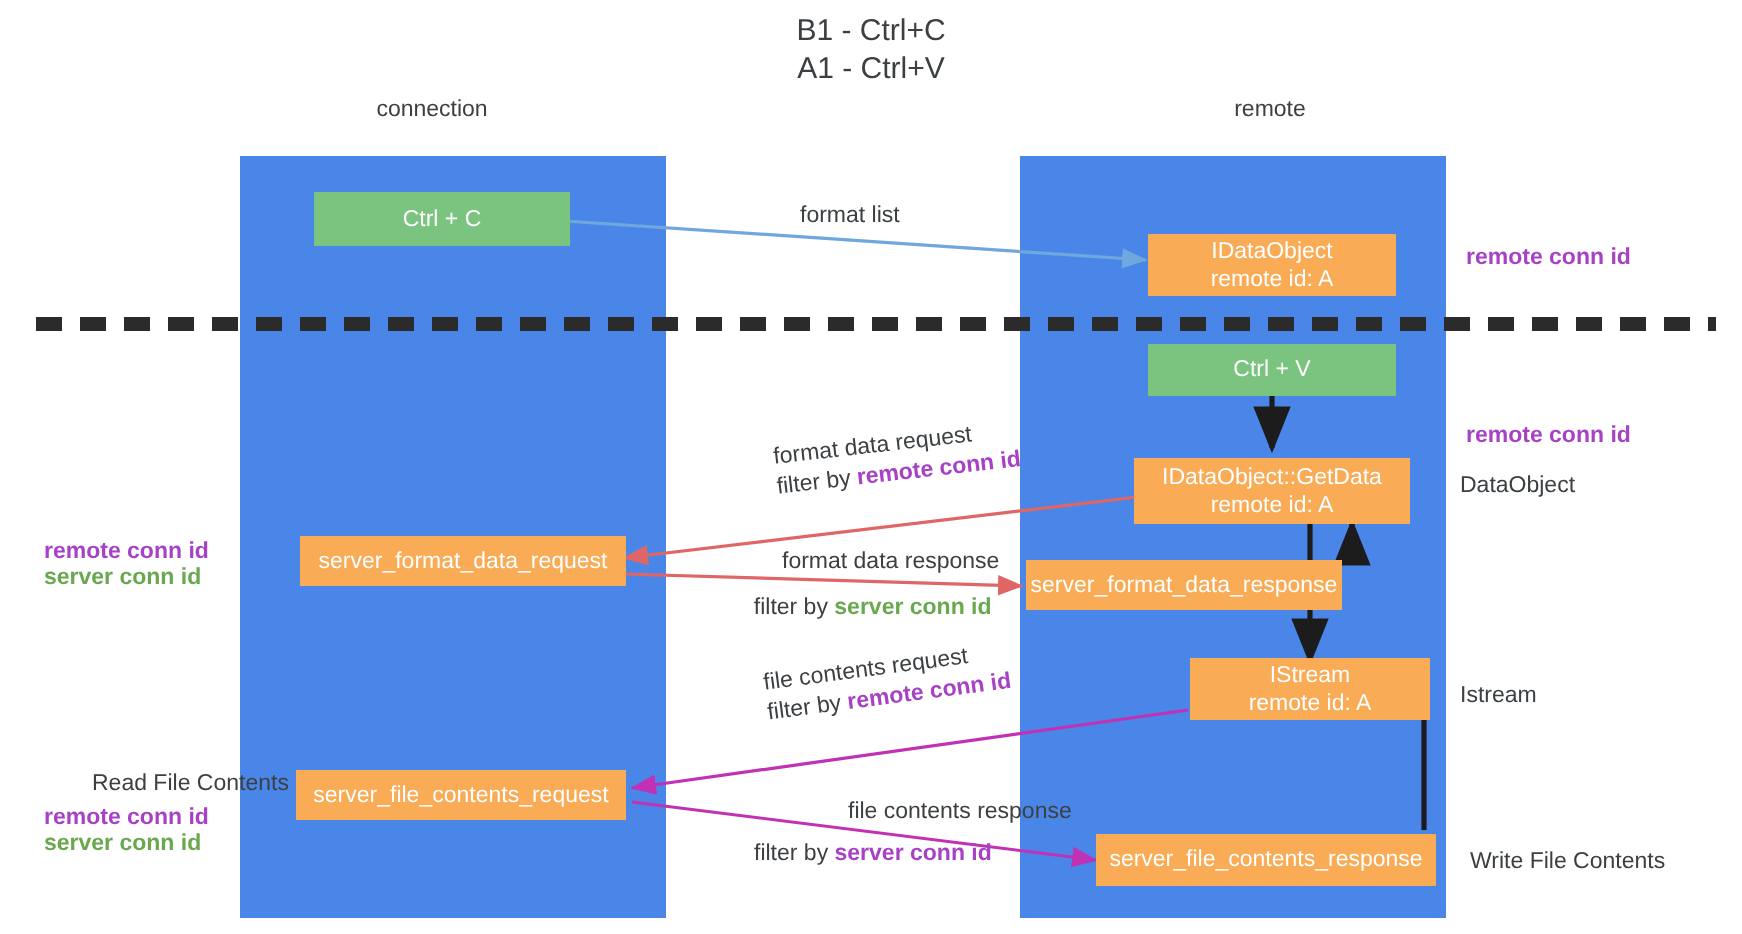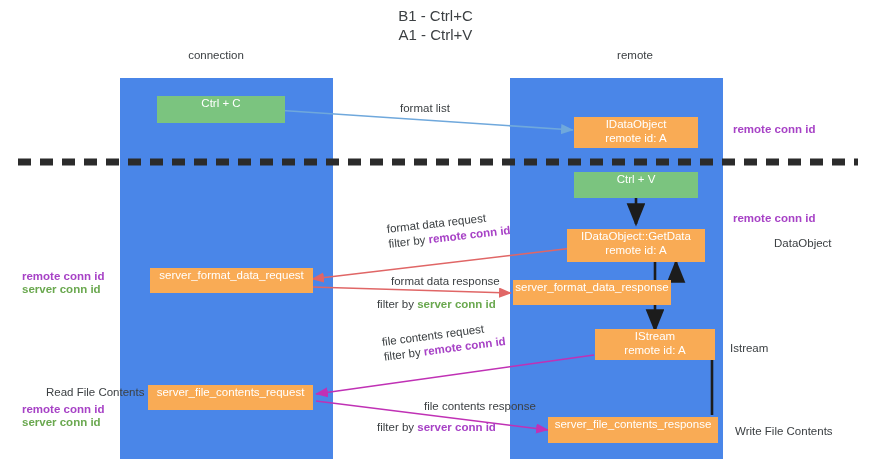--- a/index.html
+++ b/index.html
@@ -47,20 +47,21 @@
     background: #4a86e8;
   }
 
   
   .node {
     position: absolute;
     box-sizing: border-box;
     display: flex;
     flex-direction: column;
     align-items: center;
+    justify-content: center;
     color: #ffffff;
     font-size: 11.5px;
     line-height: 14px;
     text-align: center;
     white-space: nowrap;
   }
   .node.orange { background: #f9ab55; }
   .node.green  { background: #7bc47f; }
 
   
@@ -220,21 +221,21 @@
     <div>file contents response</div>
   </div>
   <div class="edge-note" style="left:377px; top:420px;">
     <span>filter by </span><span class="hl-purple">server conn id</span>
   </div>
 
   <div class="lbl purple" style="left:733px; top:122px;">remote conn id</div>
 
   <div class="lbl purple" style="left:733px; top:211px;">remote conn id</div>
 
-  <div class="lbl dark" style="left:730px; top:236px;margin-left:44px;">DataObject</div>
+  <div class="lbl dark" style="left:730px; top:236px;">DataObject</div>
 
   <div class="lbl dark" style="left:730px; top:341px;">Istream</div>
 
   <div class="lbl dark" style="left:735px; top:424px;">Write File Contents</div>
 
   <div class="lbl purple" style="left:22px; top:269px;">remote conn id</div>
   <div class="lbl green" style="left:22px; top:282px;">server conn id</div>
 
   <div class="lbl dark" style="left:22px; top:385px;margin-left:24px;">Read File Contents</div>
   <div class="lbl purple" style="left:22px; top:402px;">remote conn id</div>

